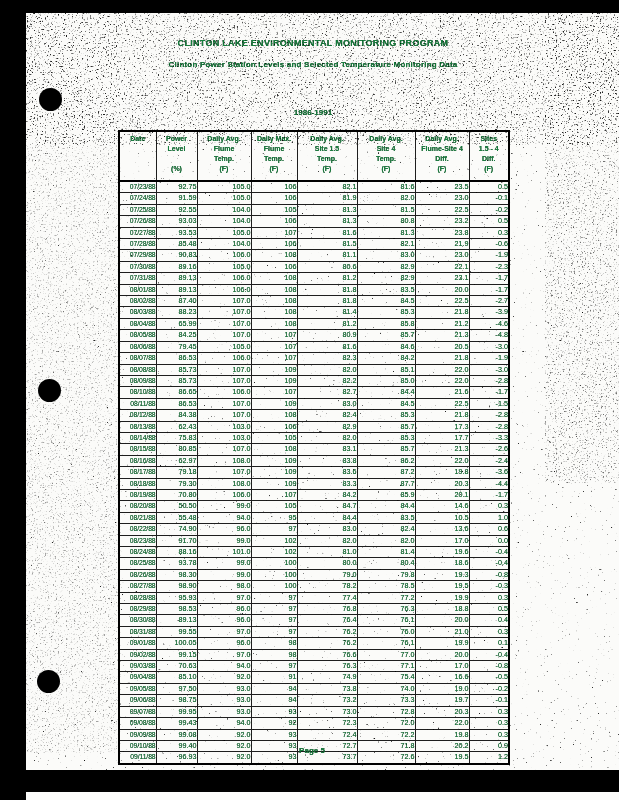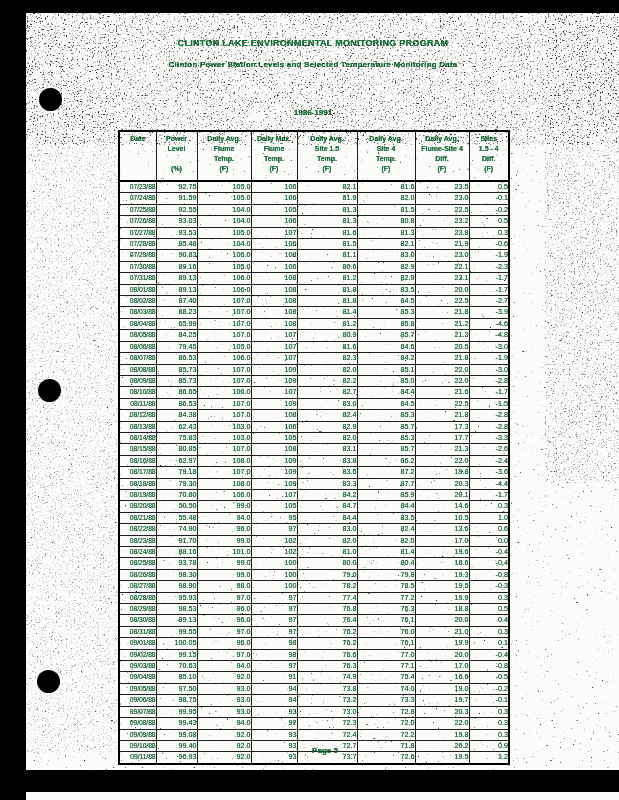--- a/index.html
+++ b/index.html
@@ -39,21 +39,21 @@
   }
   table.doc td{height:10.4px;text-align:right;}
   td.c0{text-align:center;font-size:6.8px;letter-spacing:-.1px;}
   td.c1{padding-right:4px;}
   td.c2{padding-right:10px;}
   td.c3{padding-right:8px;}
   td.c4{padding-right:12px;}
   td.c5{padding-right:9px;}
   td.c6{padding-right:12px;}
   td.c7{padding-right:3px;}
-  .footer{position:absolute;left:42px;top:746px;width:566px;text-align:center;
+  .footer{position:absolute;left:29px;top:746px;width:566px;text-align:center;
           font-size:8px;font-weight:bold;text-shadow:0 0 .5px rgba(0,0,0,.8);}
   .noise{position:absolute;left:0;top:0;pointer-events:none;}
 </style>
 </head>
 <body>
 
 <div class="page">
 
   <div class="scan-bar bar-top"></div>
   <div class="scan-bar bar-left"></div>

